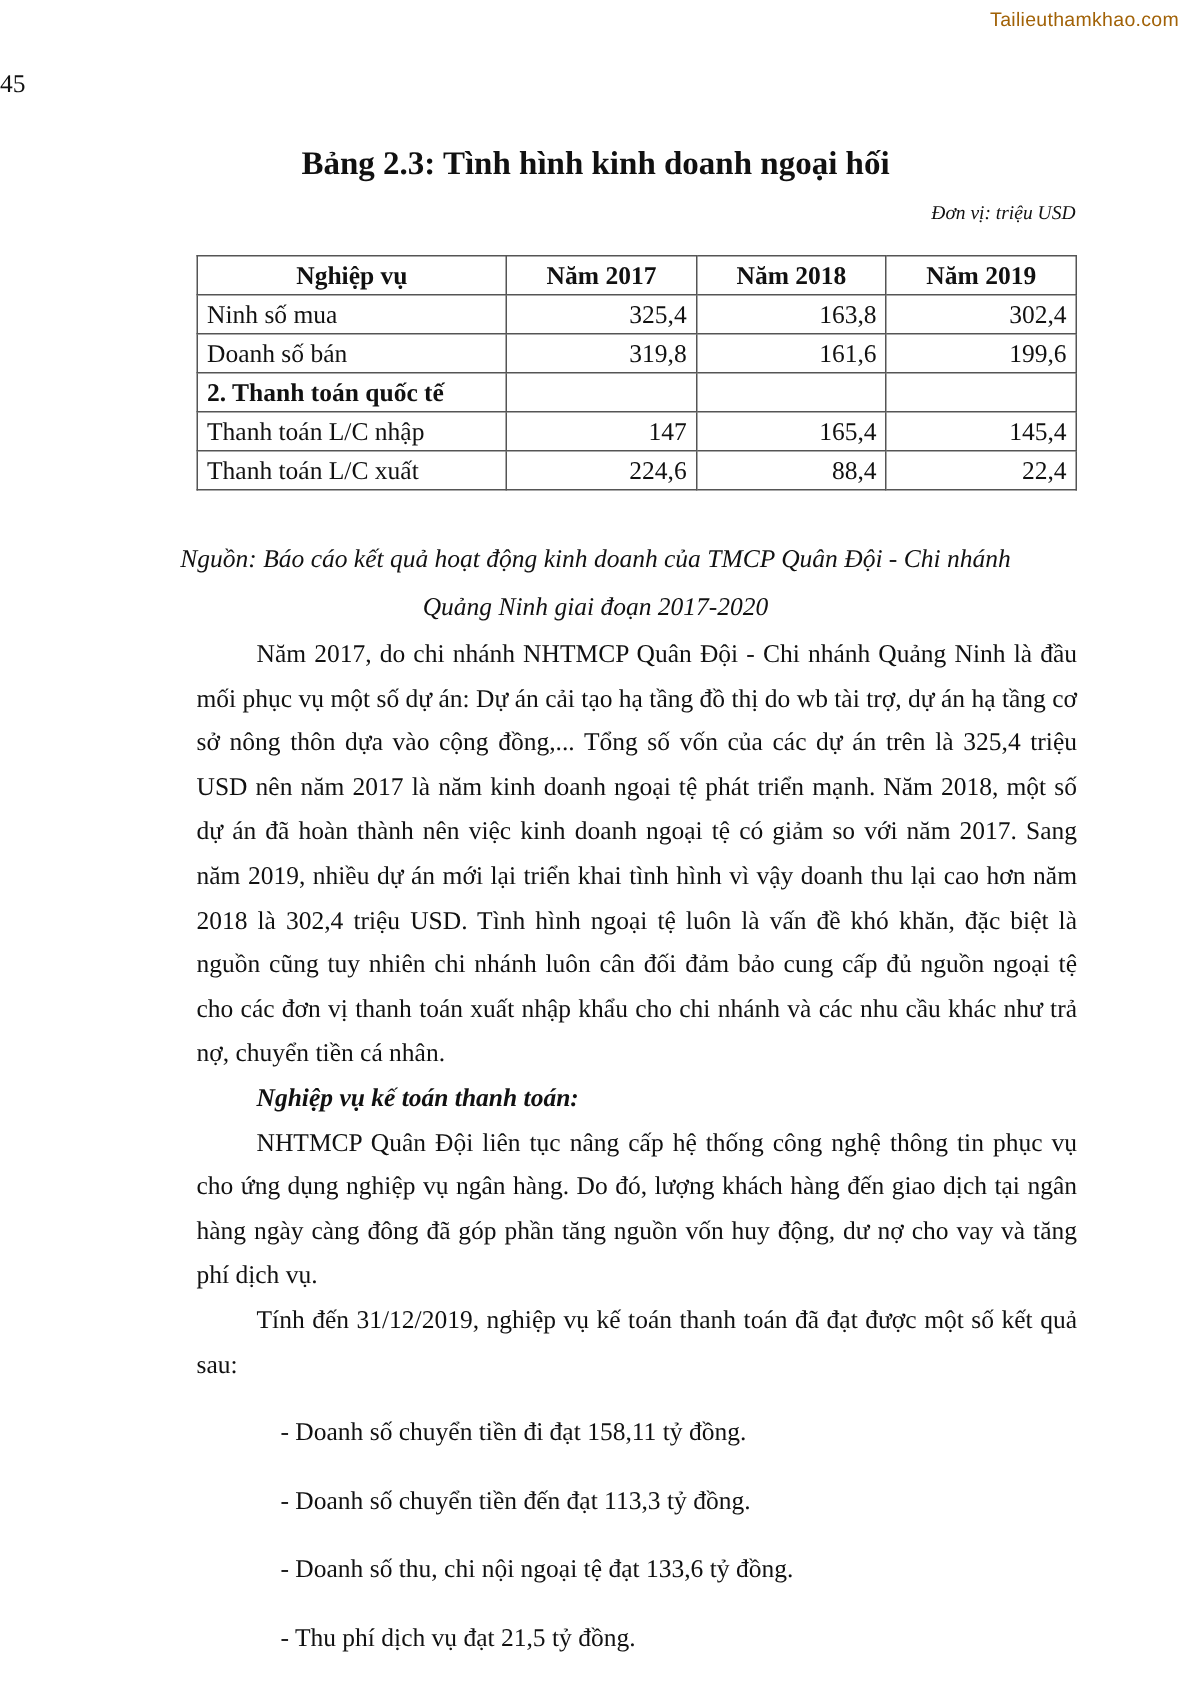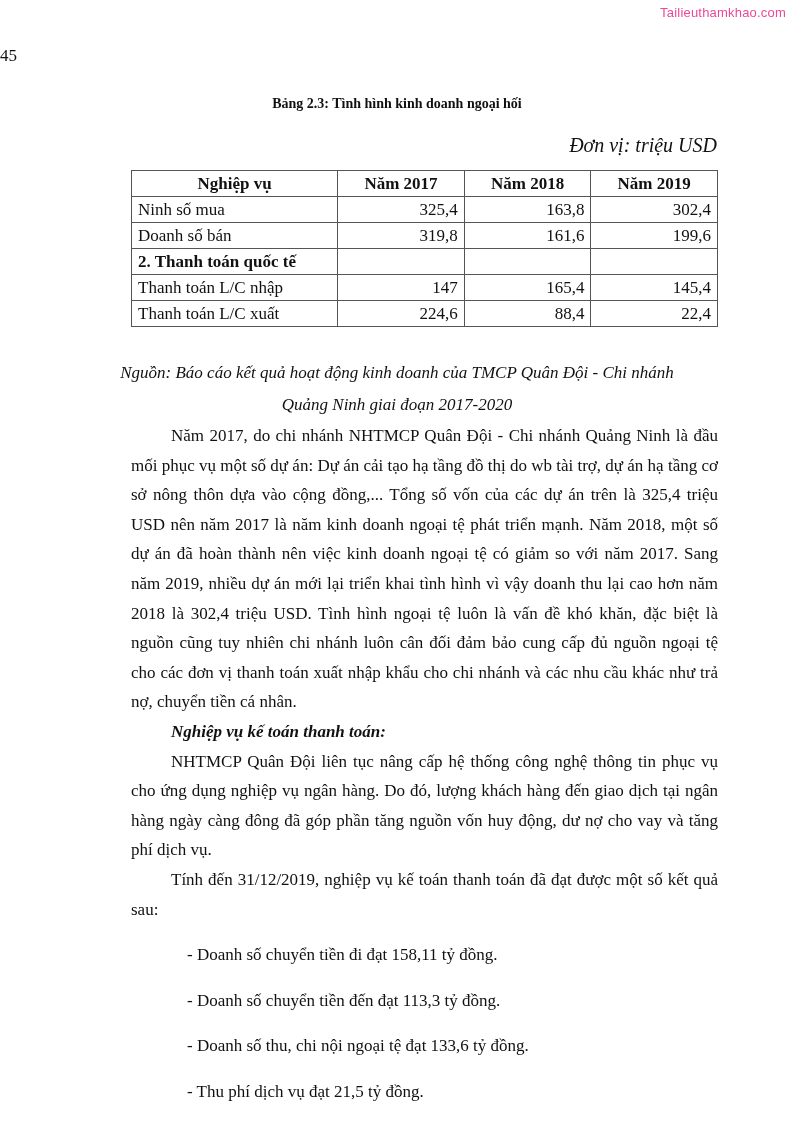--- a/index.html
+++ b/index.html
@@ -4,33 +4,33 @@
   <style>
     html, body { margin: 0; padding: 0; background: #ffffff; }
     body {
       width: 794px; height: 1123px; position: relative; overflow: hidden;
       font-family: "Liberation Serif", "DejaVu Serif", serif;
       color: #111;
     }
     .watermark {
       position: absolute; top: 5px; right: 8px;
       font-family: "Liberation Sans", "DejaVu Sans", sans-serif;
-      font-size: 13px; color: #ec4899; letter-spacing: 0.2px;
+      font-size: 13px; color: #a16207; letter-spacing: 0.2px;
     }
     .page-number {
       position: absolute; top: 46px; left: 0; width: 794px; 
       font-size: 17px;
     }
     .table-title {
       position: absolute; top: 96px; left: 0; width: 794px; text-align: center;
-      font-size: 14px; font-weight: bold;
+      font-size: 22px; font-weight: bold;
     }
     .unit {
       position: absolute; top: 134px; right: 77px;
-      font-size: 20px; font-style: italic; font-family: Liberation Serif, serif;
+      font-size: 13px; font-style: italic; font-family: Liberation Serif, serif;
     }
     table.data {
       position: absolute; top: 170px; left: 131px;
       width: 587px; border-collapse: collapse;
       font-size: 17px;
       padding-left: 46px;
     }
     table.data td, table.data th {
       border: 1px solid #555;
       height: 25px; padding: 0 6px; line-height: 25px;

